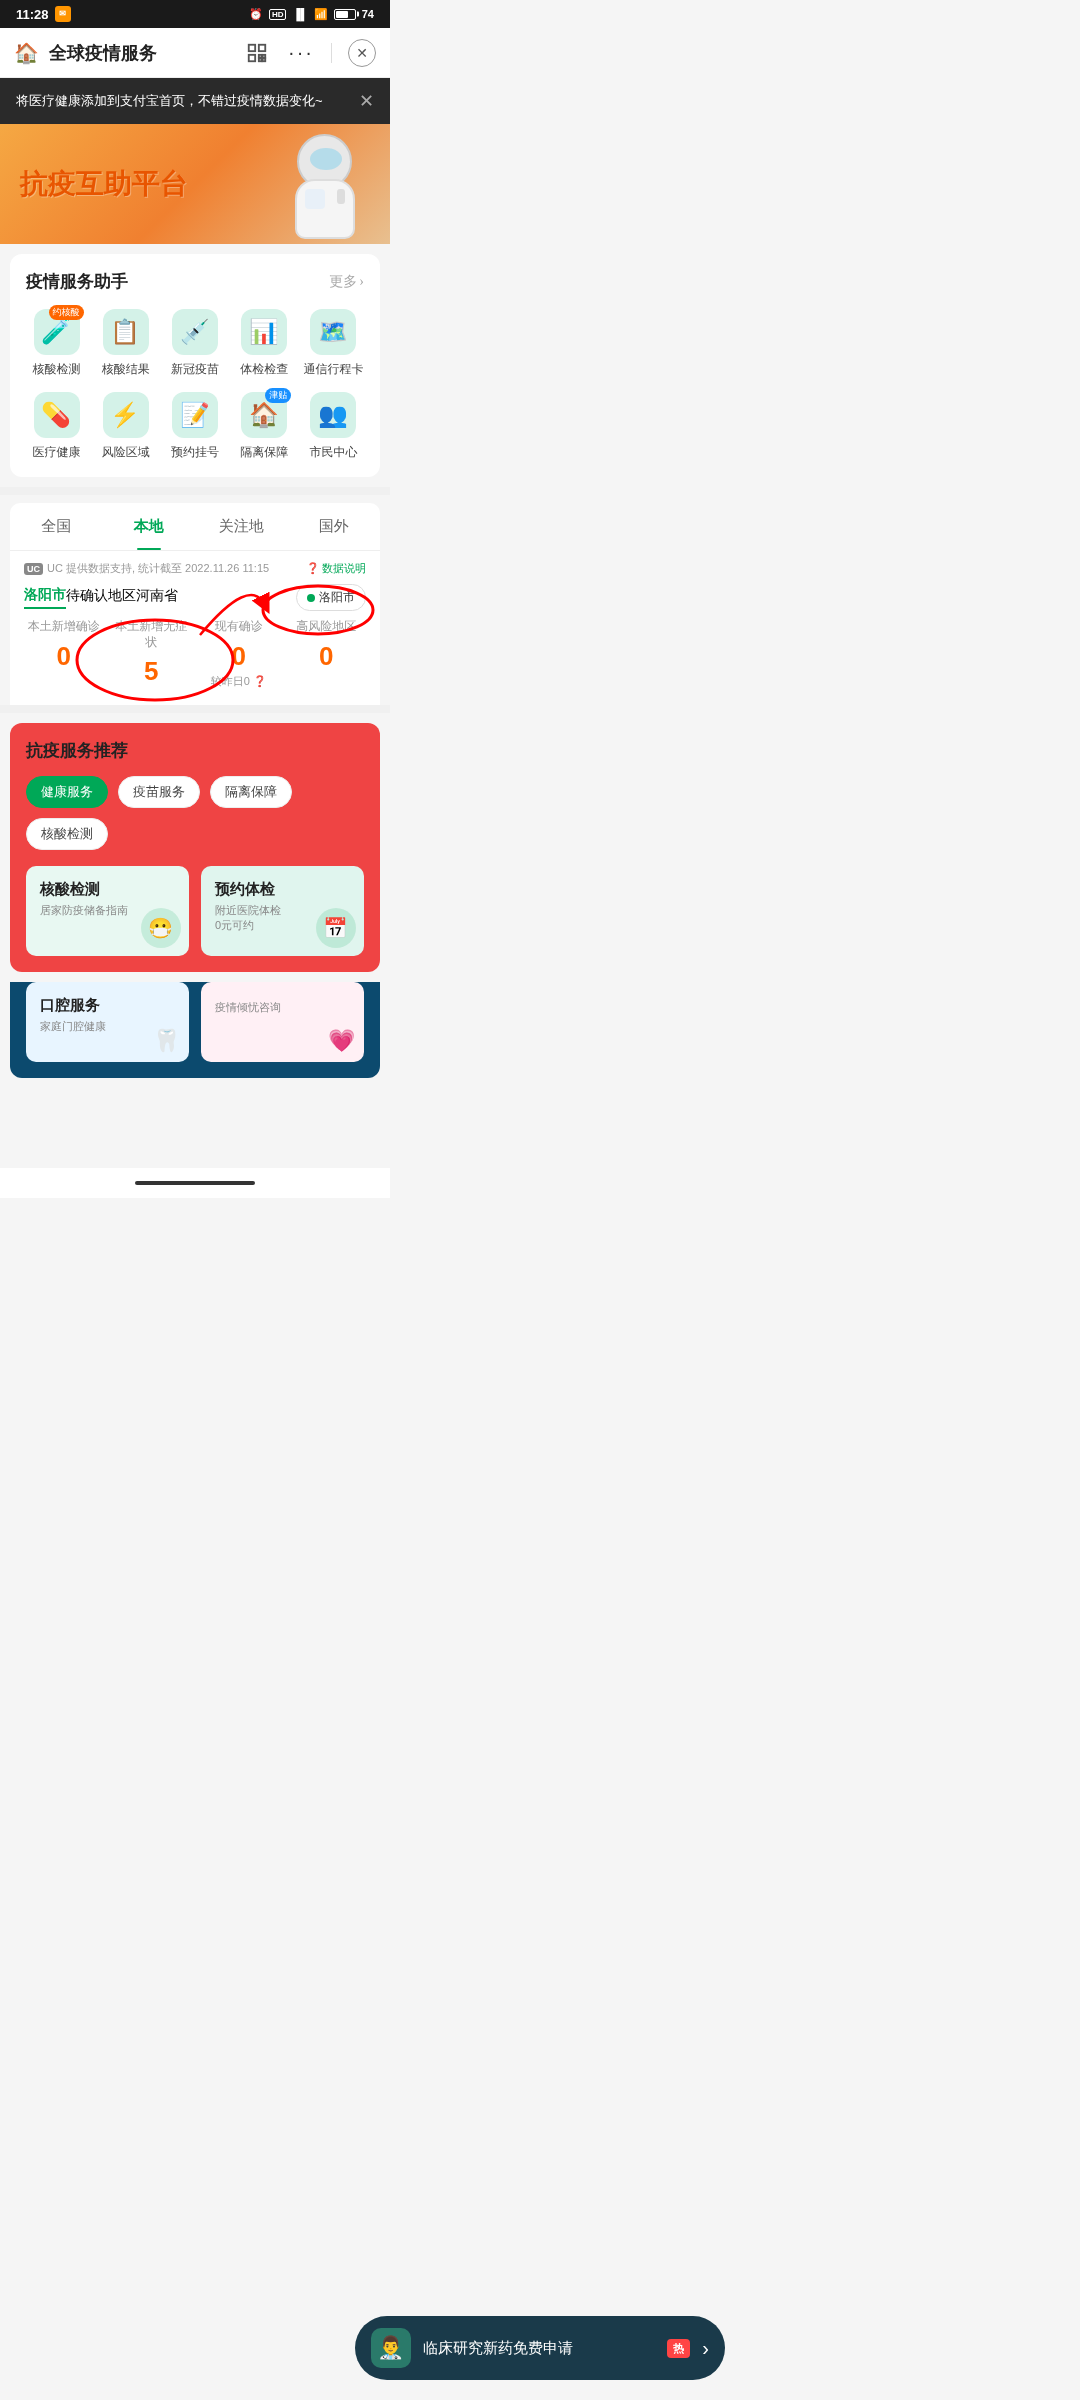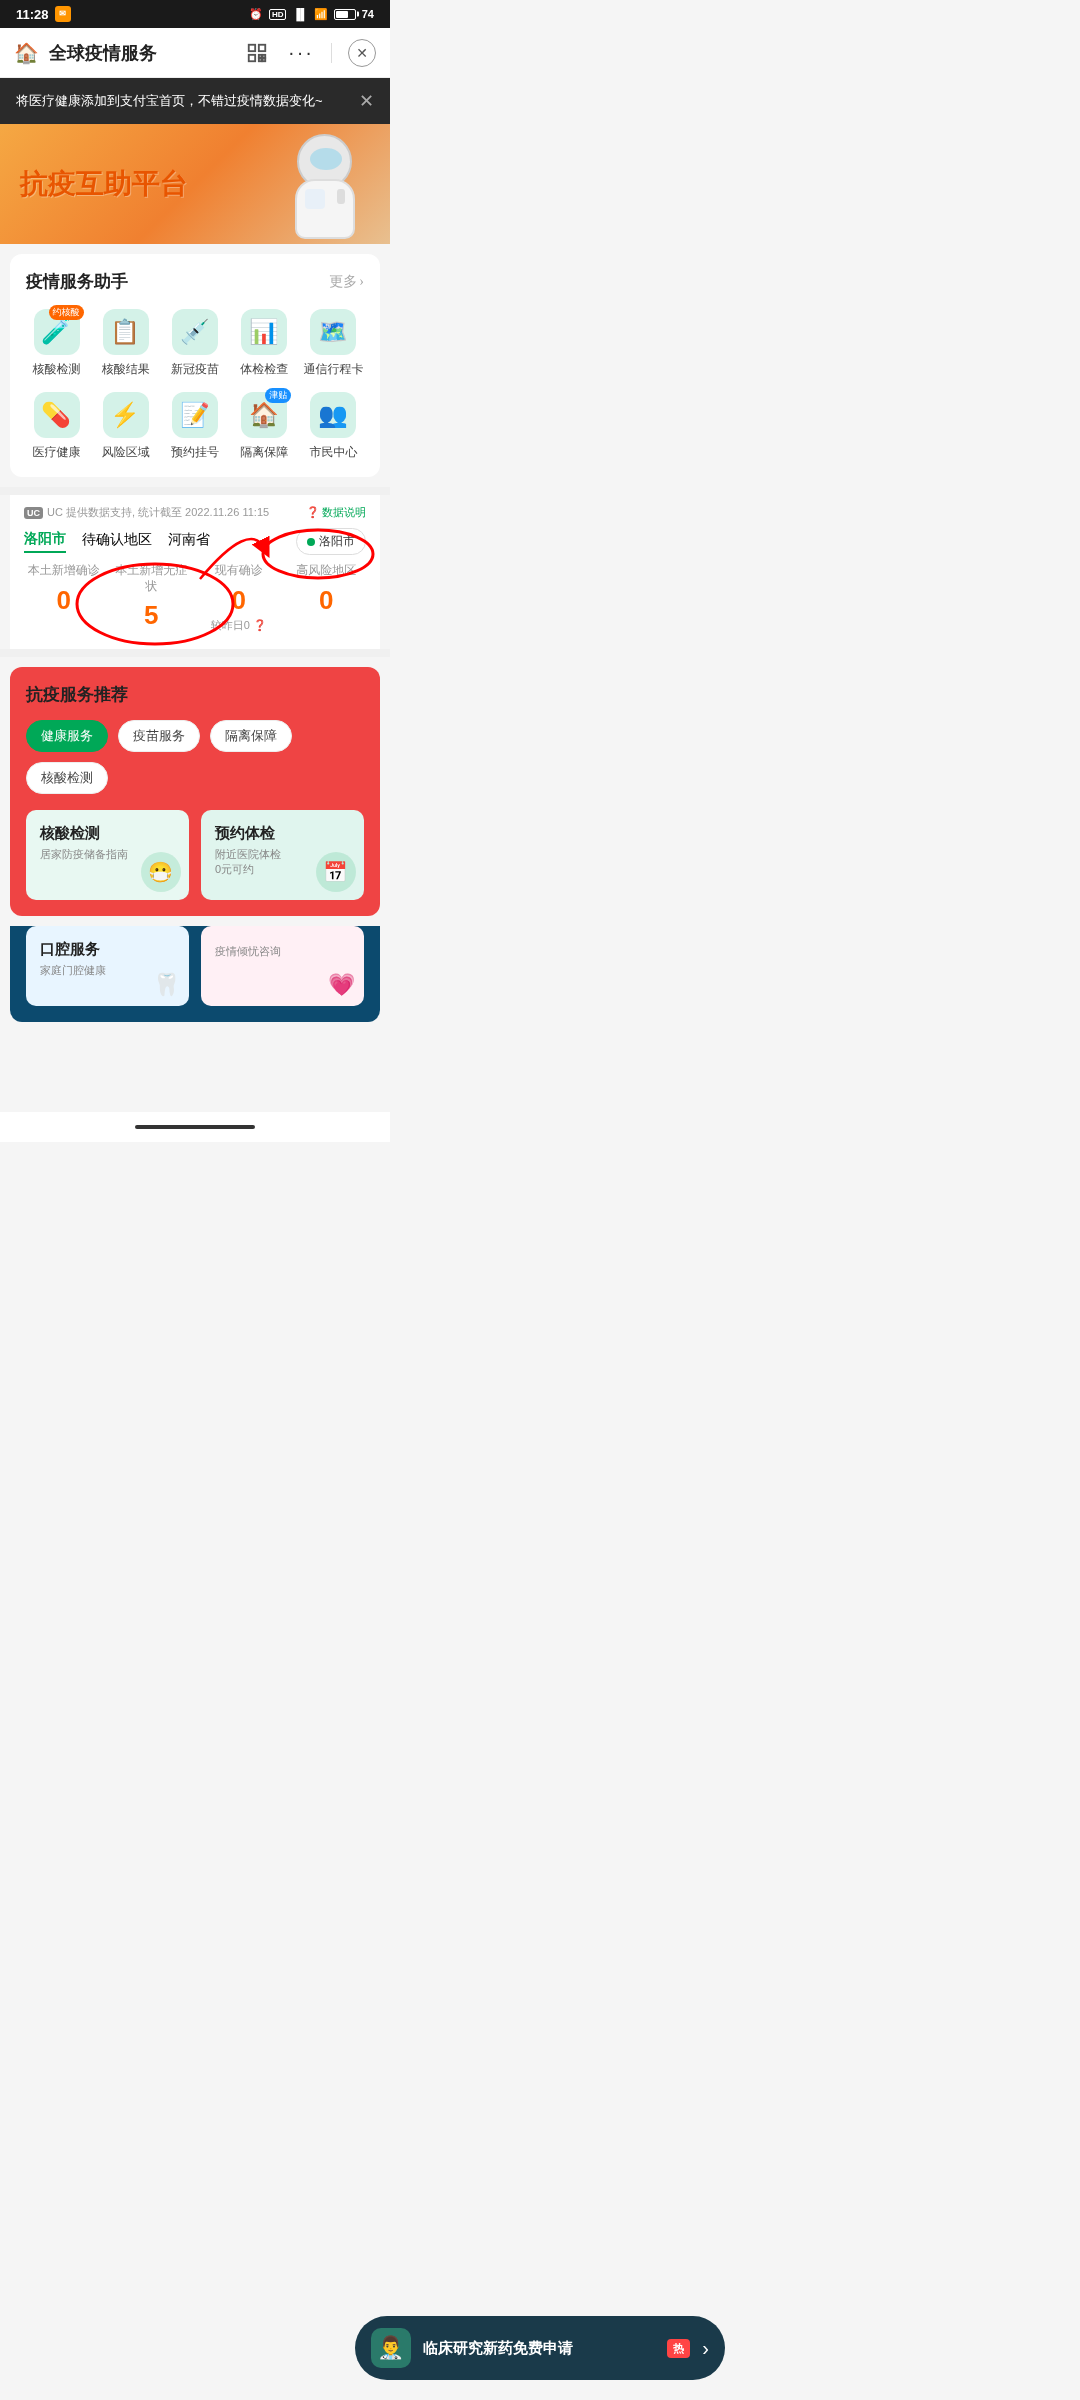--- a/index.html
+++ b/index.html
@@ -262,21 +262,20 @@
     .data-source-right {
       margin-left: auto;
       color: #00a857;
       font-size: 11px;
       display: flex;
       align-items: center;
       gap: 2px;
     }
     .location-tabs {
       display: flex;
-      gap: 16px;
       align-items: center;
       margin-bottom: 0;
       flex-wrap: wrap;
     }
     .location-tab {
       font-size: 14px;
       color: #000000;
       cursor: pointer;
       padding-bottom: 3px;
     }
@@ -425,21 +424,21 @@
       display: flex;
       align-items: center;
       justify-content: center;
       font-size: 20px;
       flex-shrink: 0;
     }
     .bottom-bar-text {
       flex: 1;
       font-size: 15px;
       color: white;
-      font-weight: 700;
+      font-weight: 400;
     }
     .bottom-bar-badge {
       background: #ff4444;
       color: white;
       font-size: 11px;
       padding: 2px 6px;
       border-radius: 4px;
       font-weight: 700;
     }
     .bottom-bar-arrow {
@@ -643,20 +642,26 @@
           <div class="service-icon-wrap teal">
             <span style="font-size:24px;">👥</span>
           </div>
           <span class="service-label">市民中心</span>
         </div>
       </div>
     </div>
 
     <div class="section-divider"></div>
 
+    <div class="tabs-container">
+      <div class="tab-item">全国</div>
+      <div class="tab-item active">本地</div>
+      <div class="tab-item">关注地</div>
+      <div class="tab-item">国外</div>
+    </div>
 
     <div class="data-section">
       <div class="data-source">
         <span class="uc-logo">UC</span>
         <span>UC 提供数据支持, 统计截至 2022.11.26 11:15</span>
         <span class="data-source-right">
           <span>❓</span>
           <span>数据说明</span>
         </span>
       </div>

